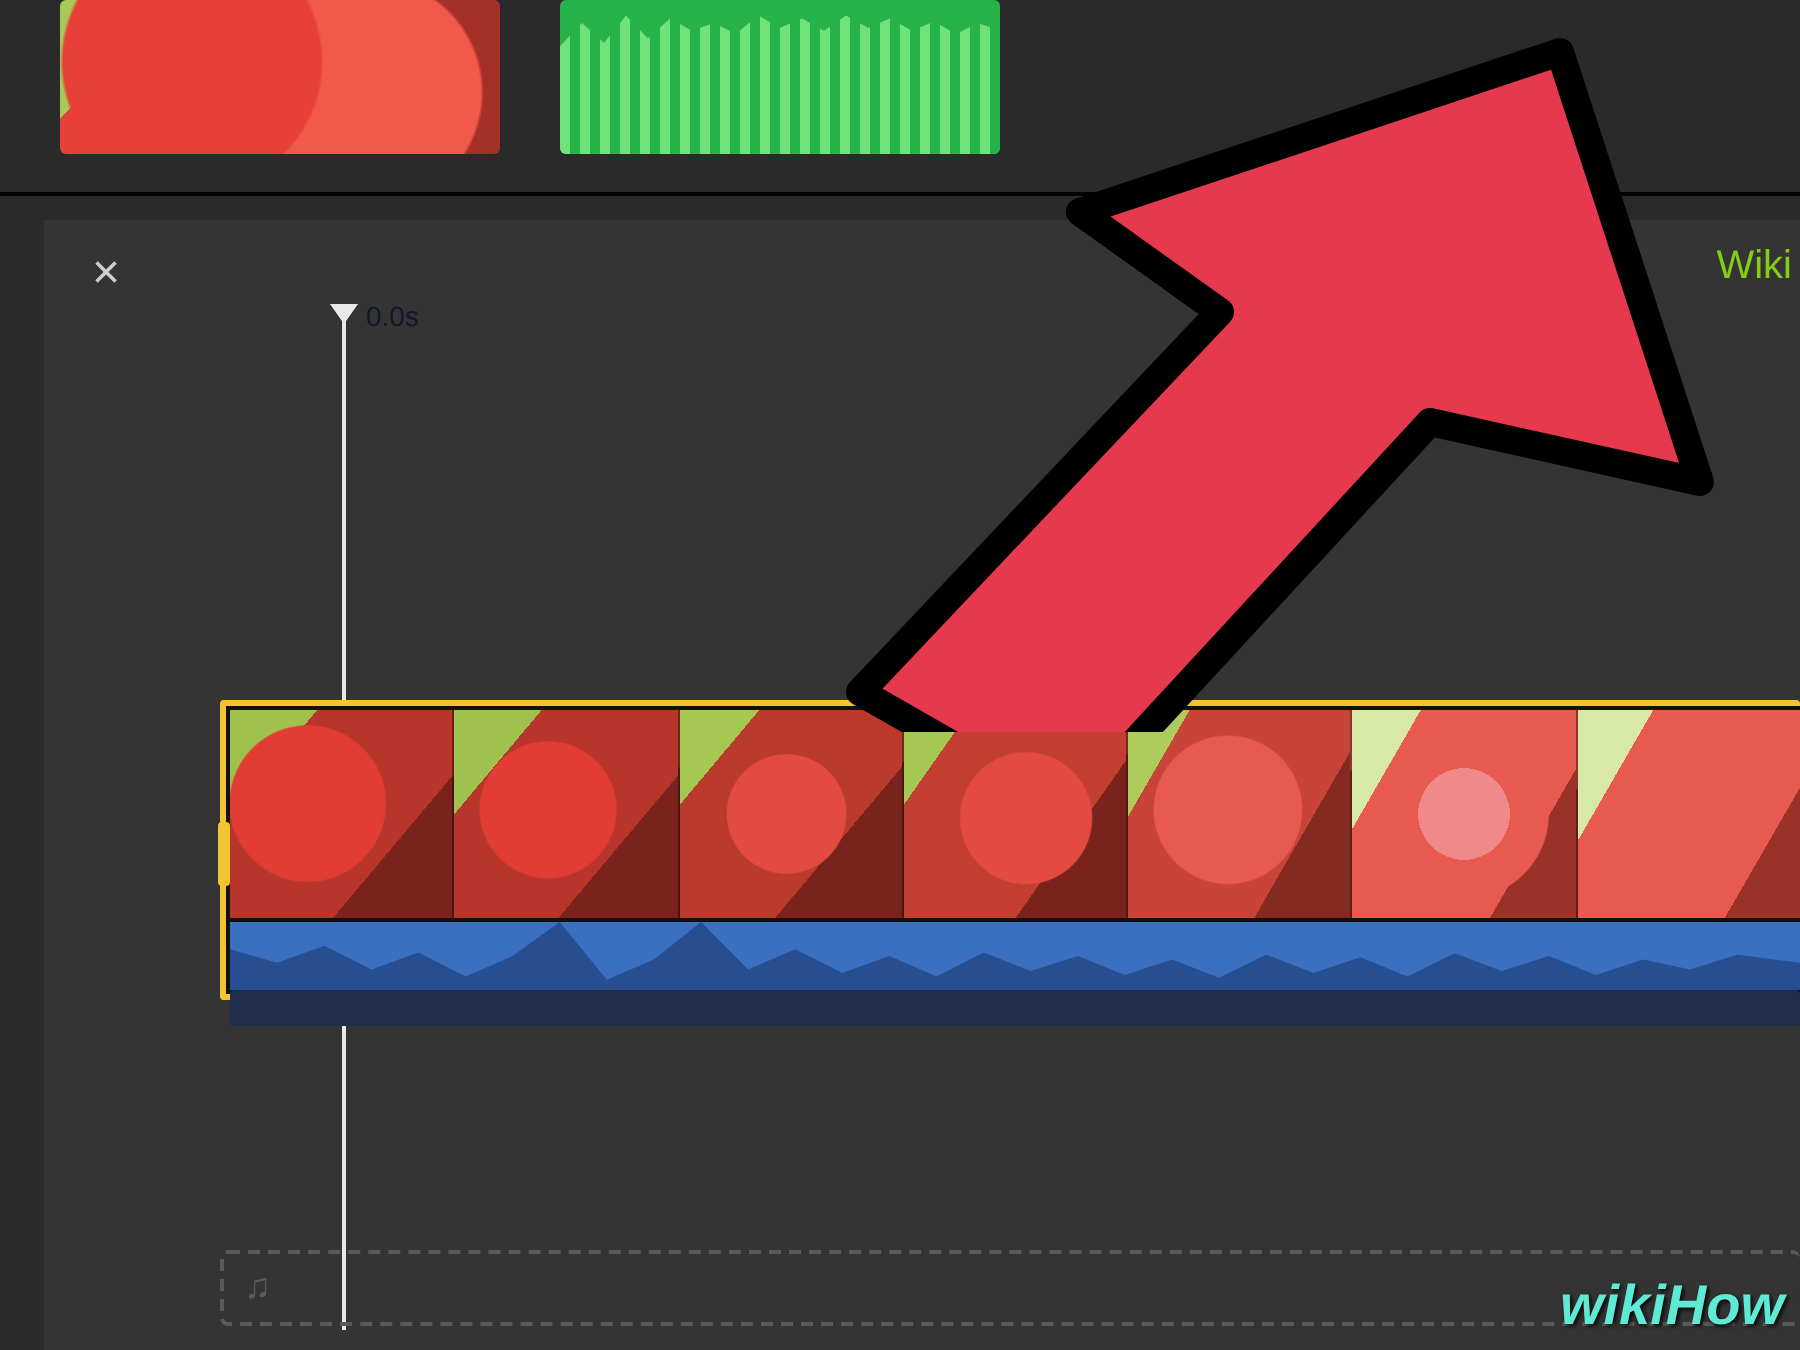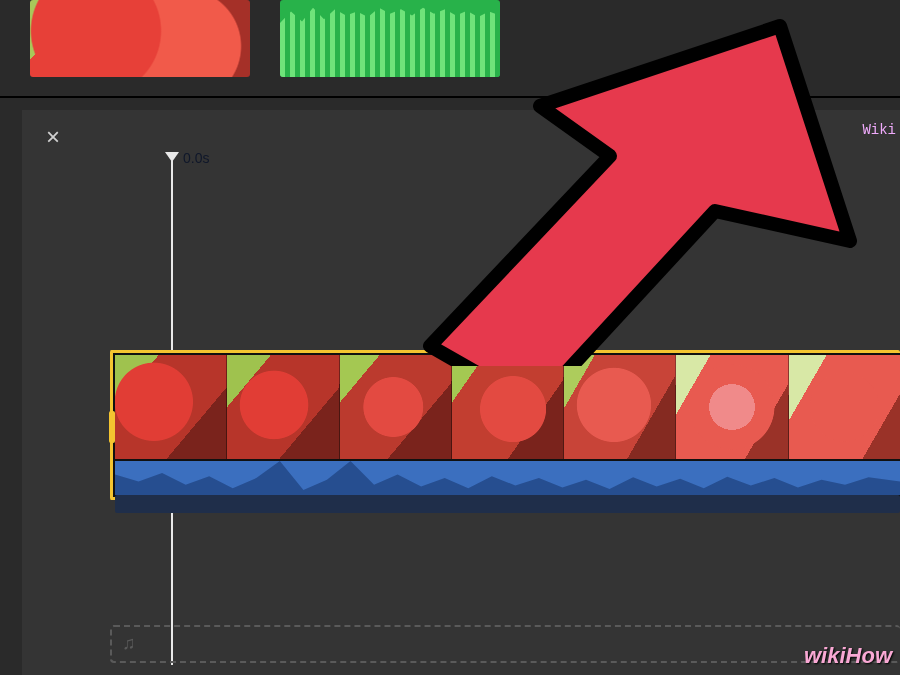--- a/index.html
+++ b/index.html
@@ -16,21 +16,21 @@
   .top-thumb.greenwave{background:#28b24a;position:relative;overflow:hidden;}
   .top-thumb.greenwave::after{content:"";position:absolute;inset:0;background:
       repeating-linear-gradient(90deg,#6fe37a 0 5px,#28b24a 5px 10px);
       clip-path:polygon(0 30%,5% 15%,10% 28%,15% 10%,20% 25%,25% 12%,30% 20%,35% 15%,40% 22%,45% 10%,50% 18%,55% 12%,60% 20%,65% 10%,70% 18%,75% 12%,80% 20%,85% 14%,90% 22%,95% 15%,100% 20%,100% 100%,0 100%);}
 
   hr.topline{position:absolute;left:0;right:0;top:96px;border:none;border-top:2px solid #000;margin:0;}
 
   
   .panel{position:absolute;left:22px;top:110px;right:0;bottom:0;background:#343434;}
   .close{position:absolute;left:18px;top:14px;width:26px;height:26px;display:flex;align-items:center;justify-content:center;color:#cfcfcf;font-size:24px;cursor:pointer;}
-  .project-label{position:absolute;right:0;top:12px;color:#f0abfc;font-size:14px;padding-right:4px;font-family:Liberation Mono, monospace;}
+  .project-label{position:absolute;right:0;top:12px;color:#84cc16;font-size:20px;padding-right:4px;}
 
   
   .playhead{position:absolute;left:149px;top:44px;bottom:10px;width:2px;background:#e9e9e9;}
   .playhead .ph-head{position:absolute;left:-6px;top:-2px;width:0;height:0;border-left:7px solid transparent;border-right:7px solid transparent;border-top:10px solid #e9e9e9;}
   .playhead .ph-time{position:absolute;left:12px;top:-4px;color:#0f172a;font-size:14px;white-space:nowrap;}
 
   
   .clip{position:absolute;left:88px;top:240px;right:0;height:150px;border:3px solid #f4c430;border-right:none;border-radius:2px;box-sizing:border-box;background:#111;}
   .clip .frames{position:absolute;left:2px;top:2px;right:0;bottom:38px;display:flex;}
   .clip .frame{flex:1;border-left:1px solid rgba(0,0,0,.4);}
@@ -49,21 +49,21 @@
   .clip .handle{position:absolute;left:-4px;top:40%;width:6px;height:32px;background:#f4c430;border-radius:2px;}
 
   
   .music-track{position:absolute;left:88px;right:0;bottom:12px;height:34px;border:2px dashed #5a5a5a;border-right:none;border-radius:4px;}
   .music-track .note{position:absolute;left:10px;top:6px;color:#5a5a5a;font-size:18px;}
 
   
   .arrow-wrap{position:absolute;left:360px;top:6px;width:520px;height:360px;pointer-events:none;}
 
   
-  .wm{position:absolute;right:8px;bottom:6px;color:#f9a8d4;font-size:22px;font-weight:600;font-style:italic;text-shadow:1px 1px 2px #000;margin-left:20px;}
+  .wm{position:absolute;right:8px;bottom:6px;color:#5eead4;font-size:28px;font-weight:600;font-style:italic;text-shadow:1px 1px 2px #000;margin-left:20px;}
 </style>
 </head>
 <body>
 
 <div class="app">
 
   <div class="top-row">
     <div class="top-thumb strawberry"></div>
     <div class="top-thumb greenwave"></div>
   </div>

